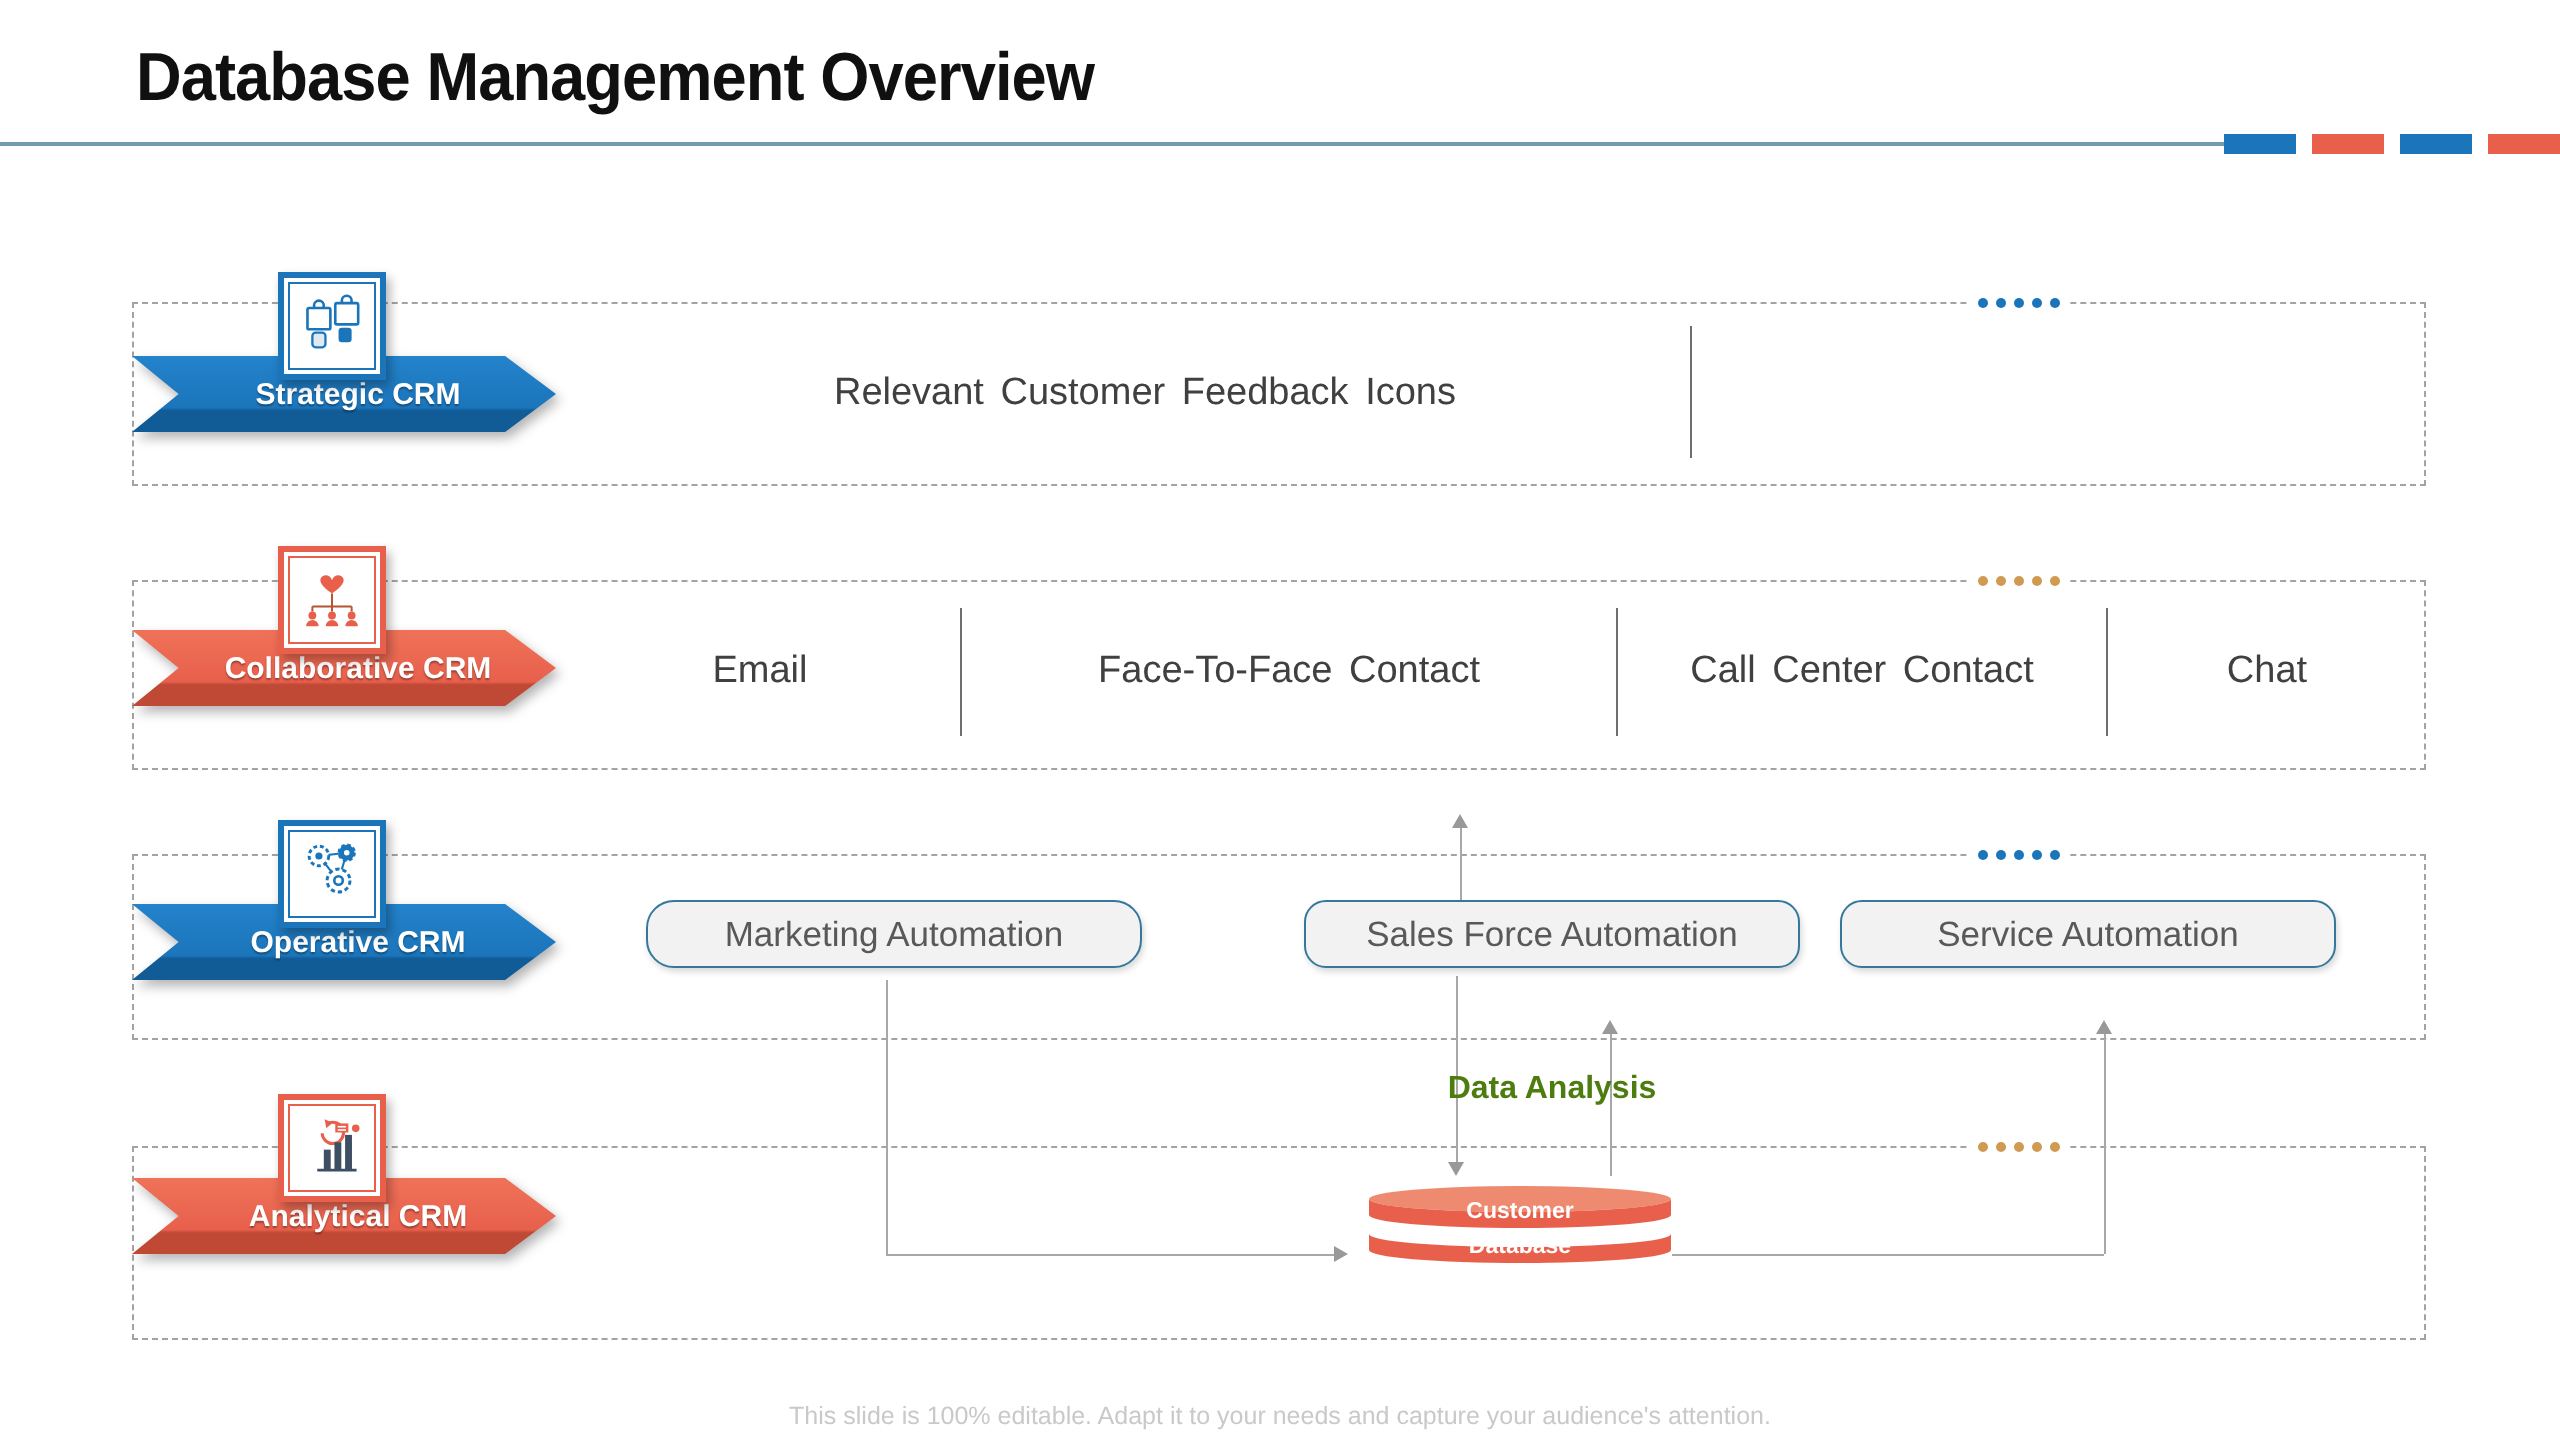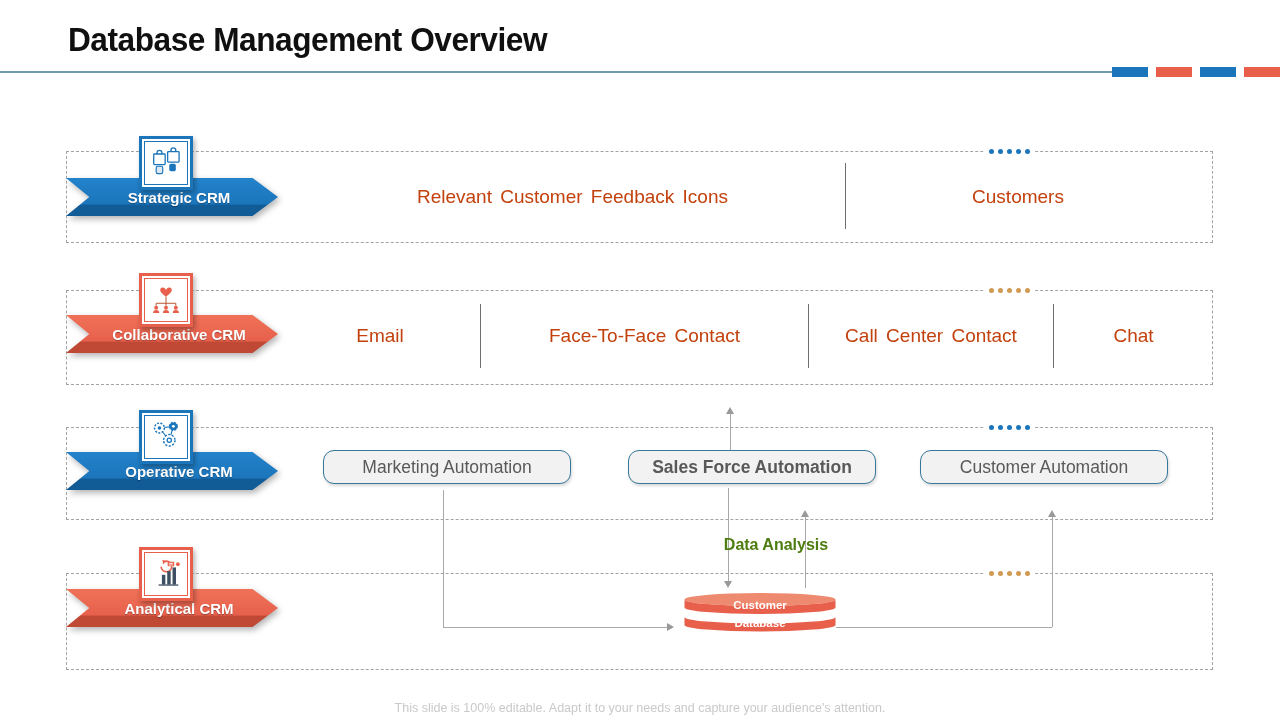--- a/index.html
+++ b/index.html
@@ -52,38 +52,38 @@
     padding:2px; box-shadow:2px 3px 5px rgba(0,0,0,.3);
   }
   .ib1 { top:136px; } .ib2 { top:273px; } .ib3 { top:410px; } .ib4 { top:547px; }
   .iconbox.blue   { border:3px solid #1b75bb; }
   .iconbox.orange { border:3px solid #e8604c; }
   .iconbox .inner { width:100%; height:100%; display:flex; align-items:center; justify-content:center; }
   .iconbox.blue .inner   { border:1px solid #1b75bb; }
   .iconbox.orange .inner { border:1px solid #e8604c; }
 
   
-  .gtext { color:#c2410c; font-size:19px; word-spacing:3px; white-space:nowrap; }
+  .gtext { color:#404040; font-size:19px; word-spacing:3px; white-space:nowrap; }
   .r1-item1 { position:absolute; left:300px; width:545px; top:186px; text-align:center; }
   .r1-item2 { position:absolute; left:860px; width:316px; top:186px; text-align:center; }
   .r1-div   { position:absolute; left:845px; top:163px; width:1px; height:66px; background:#6e6e6e; }
 
   .r2-strip { position:absolute; left:280px; top:304px; width:933px; height:64px; display:flex; }
   .r2-strip .cell { display:flex; align-items:center; justify-content:center; }
   .r2-strip .cell + .cell { border-left:1px solid #6e6e6e; }
   .c1 { width:328px; } .c2 { width:200px; } .c3 { width:245px; } .c4 { width:160px; }
 
   .auto-btn {
     position:absolute; top:450px; height:34px; width:248px;
     background:#f2f2f2; border:1.5px solid #34789c; border-radius:11px;
     display:flex; align-items:center; justify-content:center;
     color:#595959; font-size:17.5px; box-shadow:1px 2px 3px rgba(0,0,0,.15);
     white-space:nowrap;
   }
-  .ab1 { left:323px; } .ab2 { left:628px;font-weight:bold; } .ab3 { left:920px; }
+  .ab1 { left:323px;border-radius:14px; } .ab2 { left:652px; } .ab3 { left:920px; }
 
   .data-analysis { position:absolute; left:700px; width:152px; top:536px; text-align:center;
     font-size:16px; font-weight:700; color:#4d7c0f; }
 
   .cylinder { position:absolute; left:683px; top:590px; }
 
   
   .line { position:absolute; background:#a8a8a8; }
   .ah { position:absolute; width:0; height:0; }
   .ah-right { border-top:4px solid transparent; border-bottom:4px solid transparent; border-left:7px solid #999; }
@@ -154,32 +154,31 @@
 
   <div class="line" style="left:836px; top:627px; width:216px; height:1px;"></div>
   <div class="line" style="left:1052px; top:517px; width:1px; height:110px;"></div>
   <div class="ah ah-up" style="left:1048px; top:510px;"></div>
 
   <div class="line" style="left:730px; top:414px; width:1px; height:36px;"></div>
   <div class="ah ah-up" style="left:726px; top:407px;"></div>
 
   <div class="gtext r1-item1">Relevant Customer Feedback Icons</div>
   <div class="r1-div"></div>
-  <div class="gtext r1-item2">Customers</div>
 
   <div class="r2-strip">
     <div class="cell c2 gtext">Email</div>
     <div class="cell c1 gtext">Face-To-Face Contact</div>
     <div class="cell c3 gtext">Call Center Contact</div>
     <div class="cell c4 gtext">Chat</div>
   </div>
 
   <div class="auto-btn ab1">Marketing Automation</div>
   <div class="auto-btn ab2">Sales Force Automation</div>
-  <div class="auto-btn ab3">Customer Automation</div>
+  <div class="auto-btn ab3">Service Automation</div>
 
   <div class="data-analysis">Data Analysis</div>
   <svg class="cylinder" width="154" height="50" viewBox="0 0 154 46">
     <ellipse cx="77" cy="7.5" rx="75.5" ry="6.5" fill="#ee8a70"></ellipse>
     <path d="M1.5 7.5 A75.5 6.5 0 0 0 152.5 7.5 L152.5 15.5 A75.5 6.5 0 0 1 1.5 15.5 Z" fill="#e8604c"></path>
     <text x="77" y="17" text-anchor="middle" font-size="11.5" font-weight="700" fill="#ffffff" font-family="Liberation Sans, sans-serif">Customer</text>
     <path d="M1.5 25 A75.5 6.5 0 0 0 152.5 25 L152.5 33 A75.5 6.5 0 0 1 1.5 33 Z" fill="#e8604c"></path>
     <text x="77" y="34.5" text-anchor="middle" font-size="11.5" font-weight="700" fill="#ffffff" font-family="Liberation Sans, sans-serif">Database</text>
   </svg>
 

